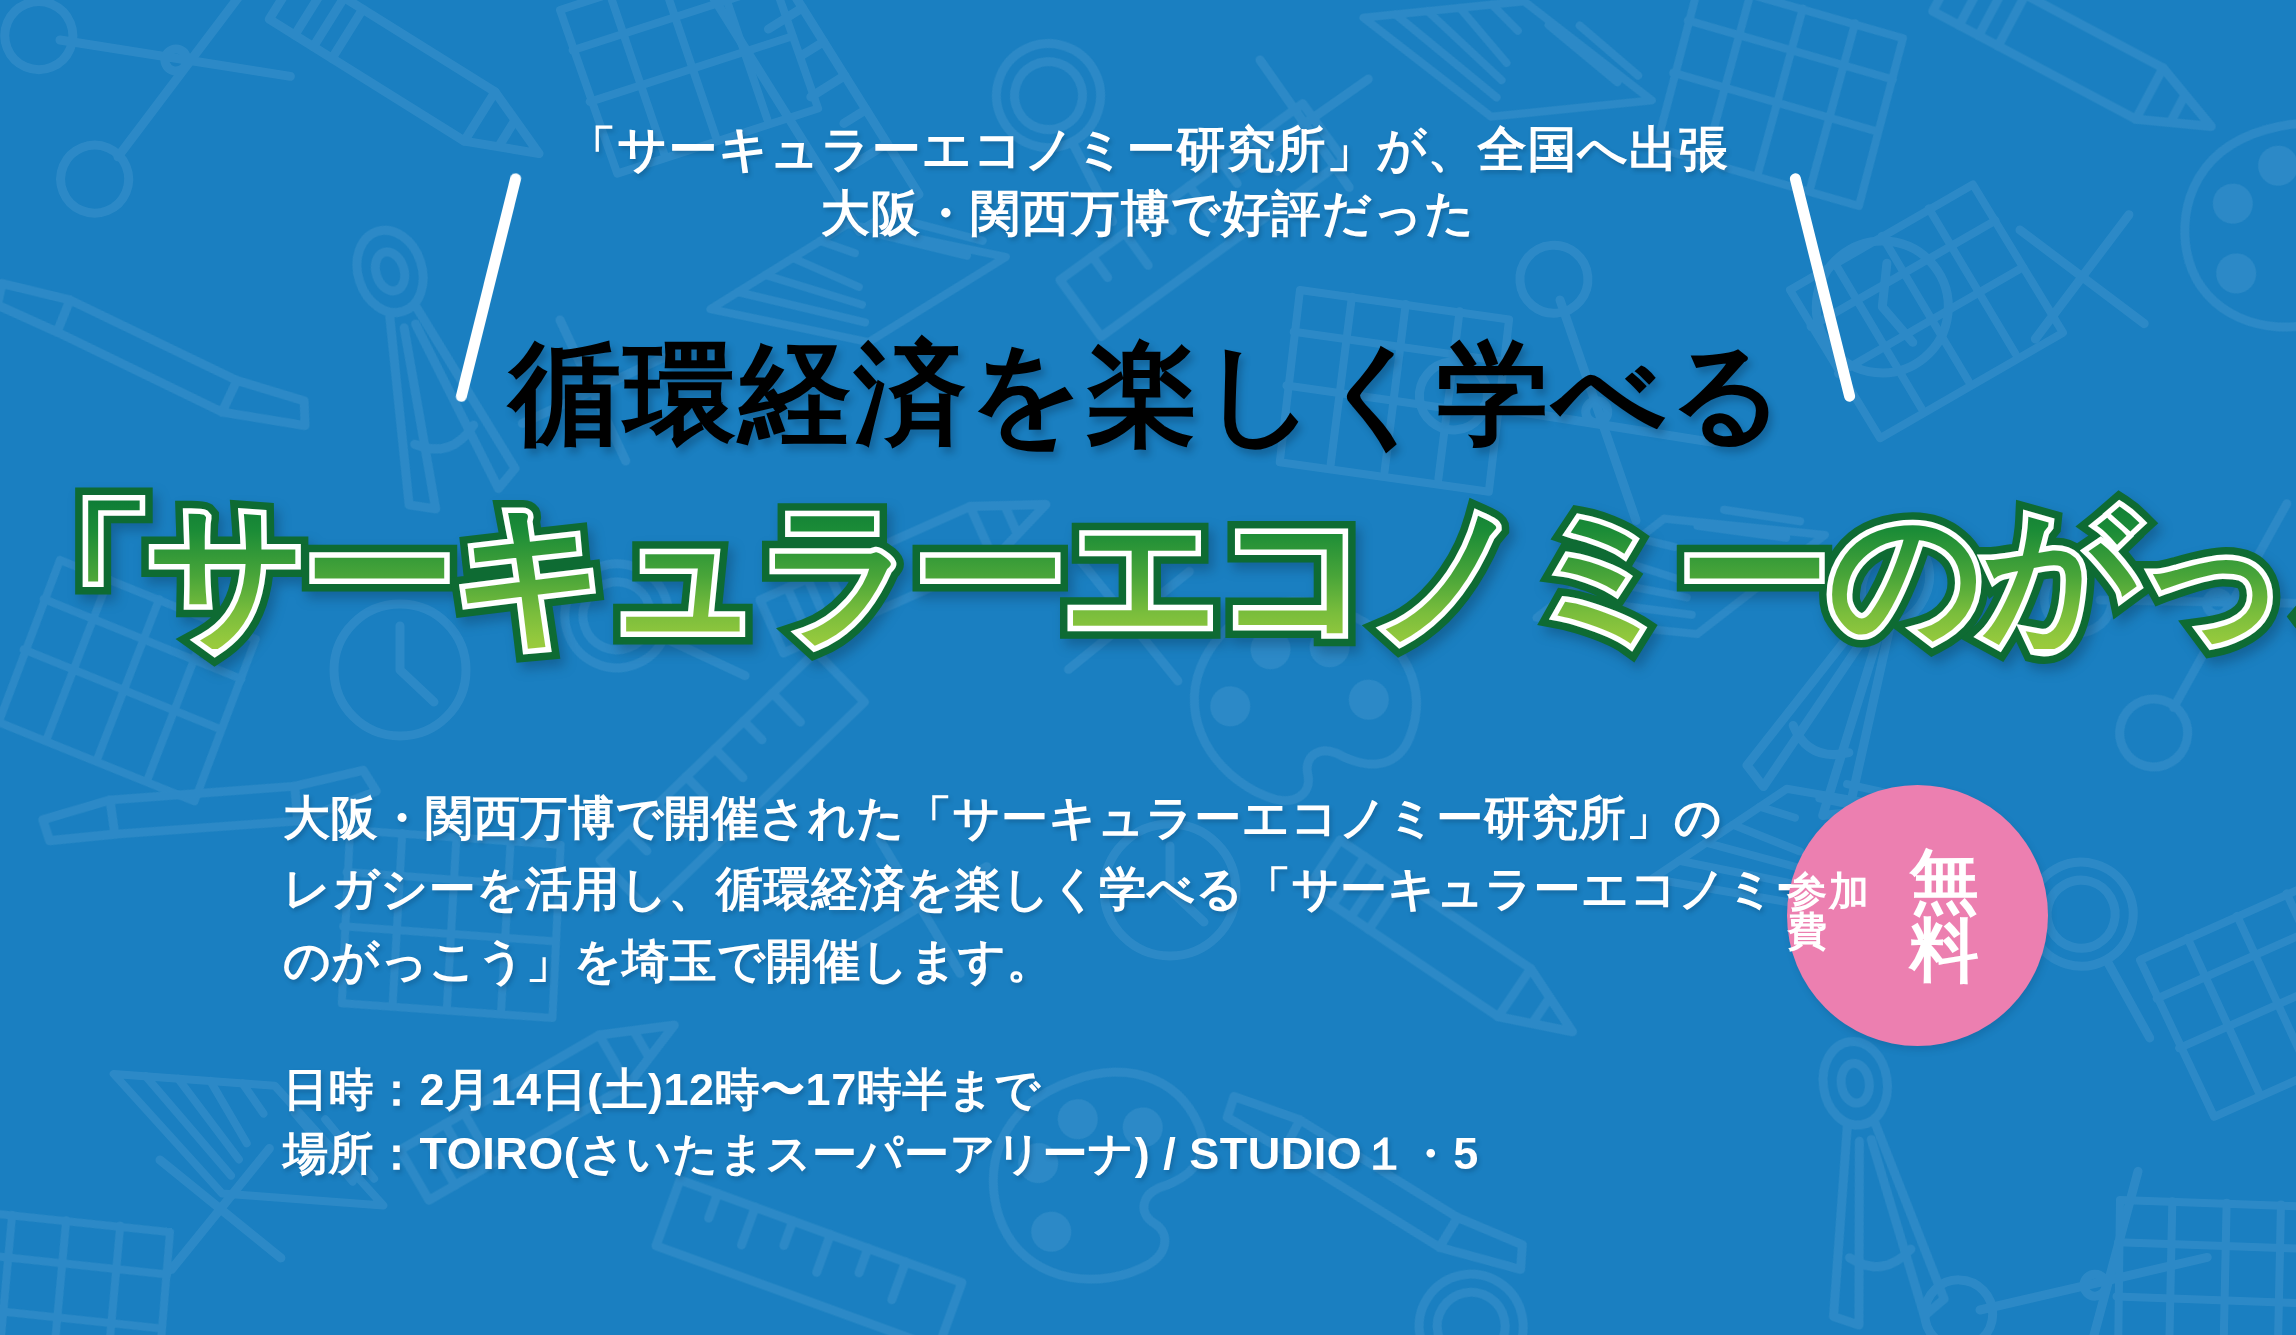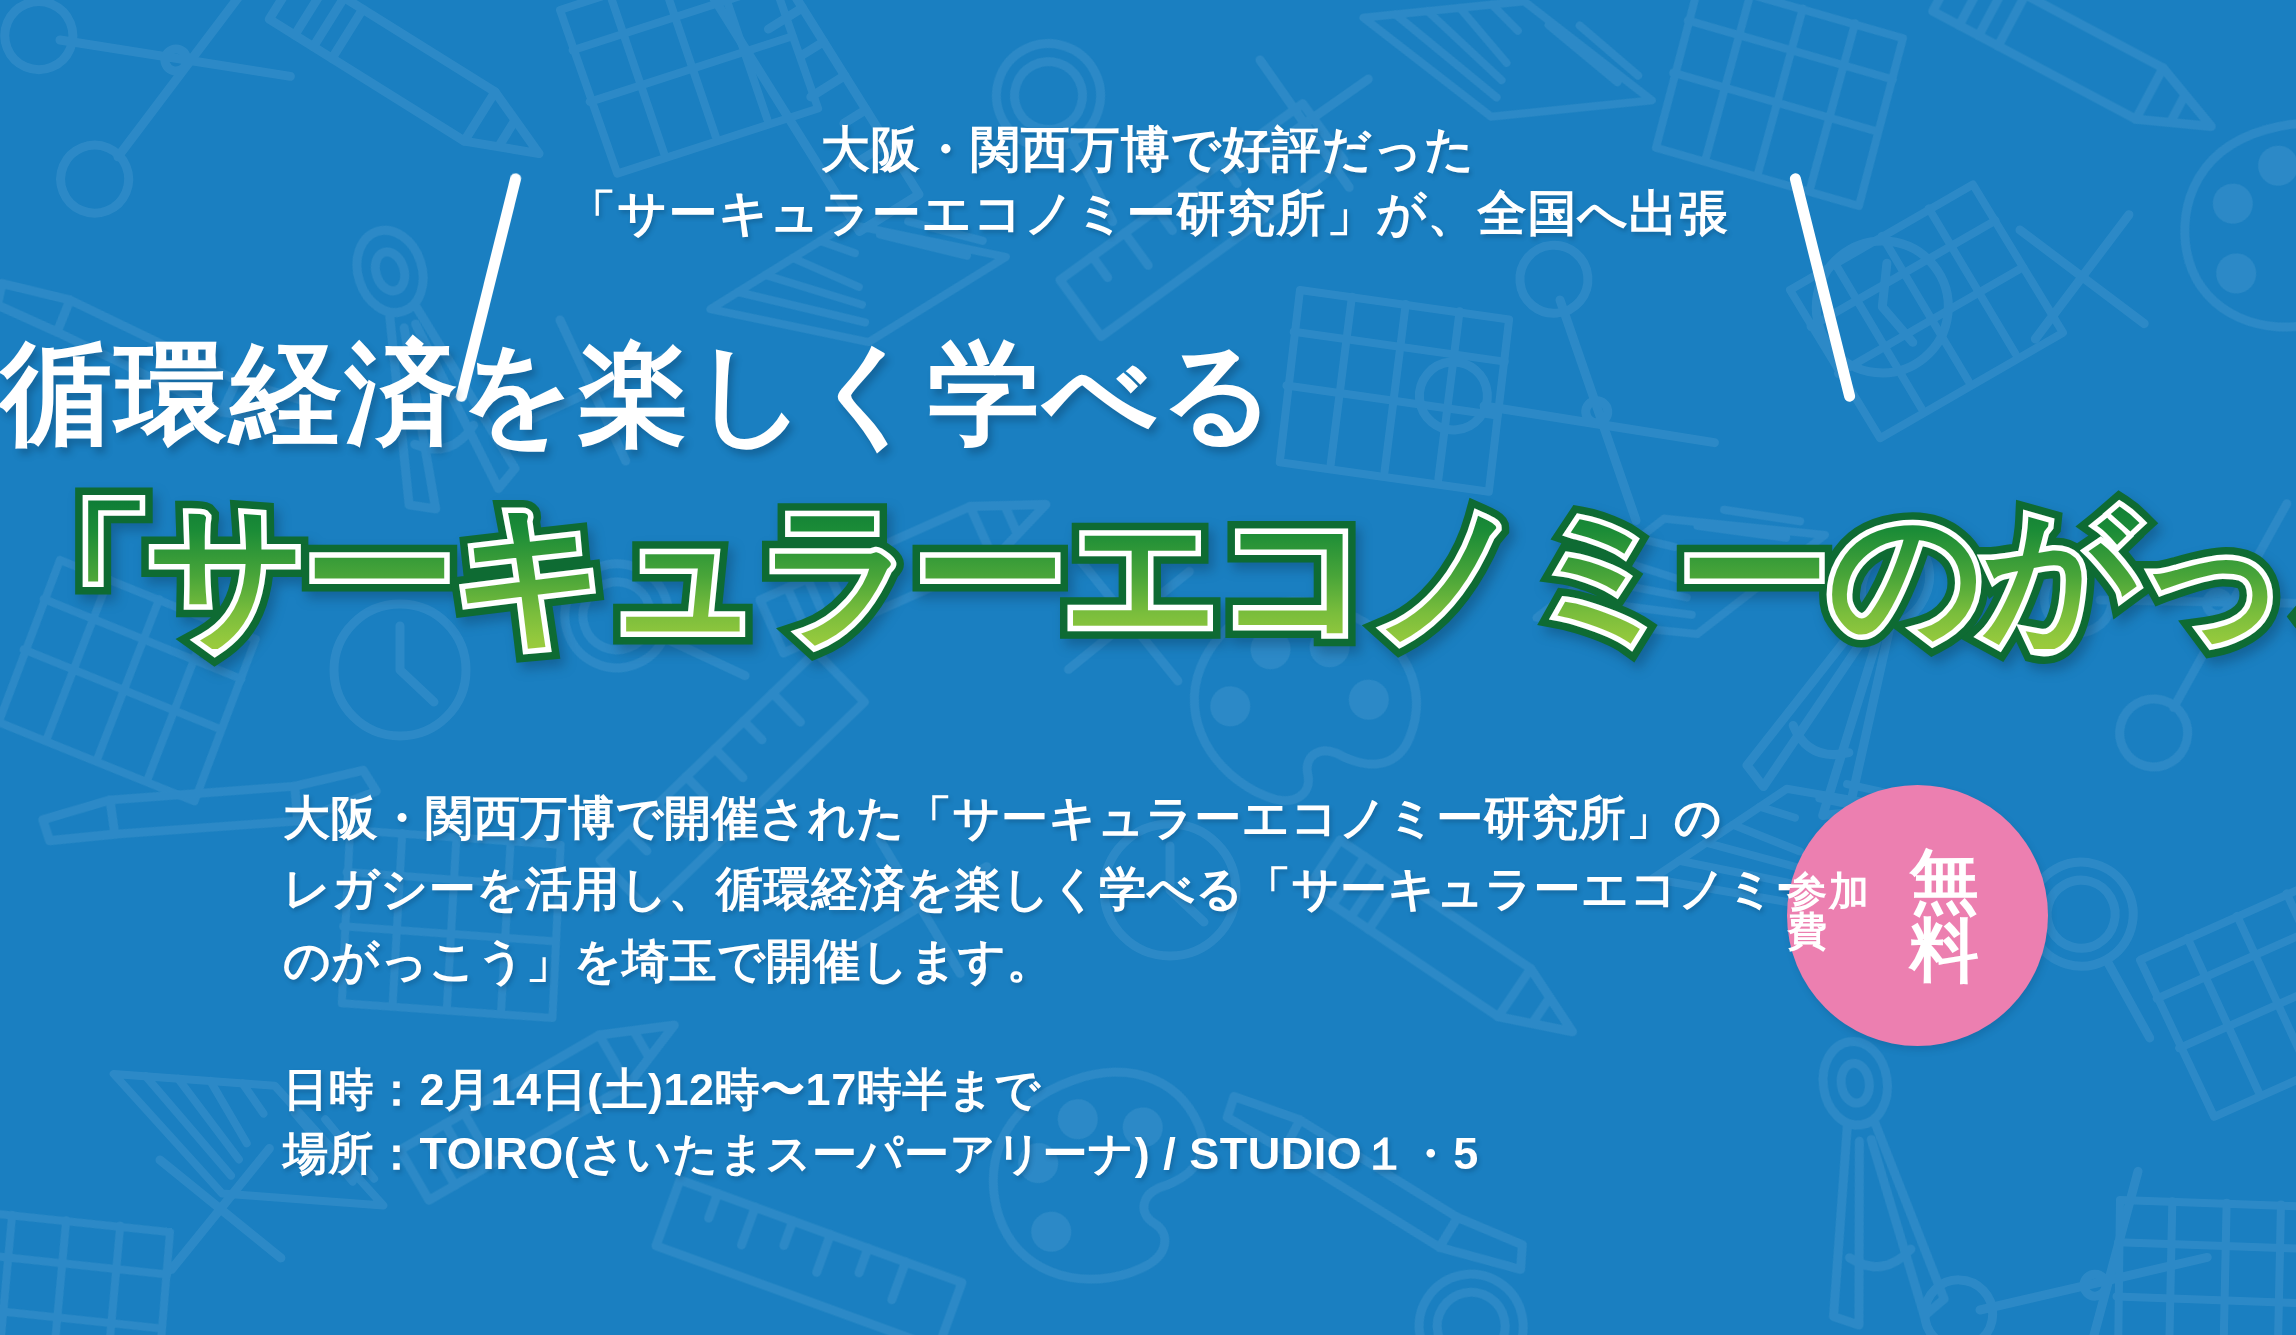--- a/index.html
+++ b/index.html
@@ -53,21 +53,22 @@
     line-height:1.30;
     letter-spacing:1px;
     text-shadow:2px 3px 4px rgba(8,52,85,0.30);
   }
   .lead .ln { display:block; white-space:nowrap; }
 
   
   .headline {
     position:absolute;
     left:0; right:0; top:335px;
-    color:#ffffff;
+    text-align:center;
+    color:#000000;
     font-size:112px;
     font-weight:700;
     line-height:1.06;
     letter-spacing:3px;
     white-space:nowrap;
     text-shadow:4px 6px 7px rgba(8,52,85,0.33);
   }
 
   
   .greentitle-wrap {
@@ -298,22 +299,22 @@
       <use href="#d-magnifier" transform="translate(1400,1280) rotate(-12)"></use>
     </g>
   </svg>
 
   <div class="slash left"></div>
   <div class="slash right"></div>
 
   <div id="content">
 
     <div class="lead">
+      <span class="ln">「サーキュラーエコノミー研究所」が、全国へ出張</span>
       <span class="ln">大阪・関西万博で好評だった</span>
-      <span class="ln">「サーキュラーエコノミー研究所」が、全国へ出張</span>
     </div>
 
     <div class="headline">循環経済を楽しく学べる</div>
 
     <div class="greentitle-wrap">
       <div class="greentitle">
         <span class="layer outer">「サーキュラーエコノミーのがっこう」</span>
         <span class="layer white">「サーキュラーエコノミーのがっこう」</span>
         <span class="layer fill">「サーキュラーエコノミーのがっこう」</span>
       </div>

